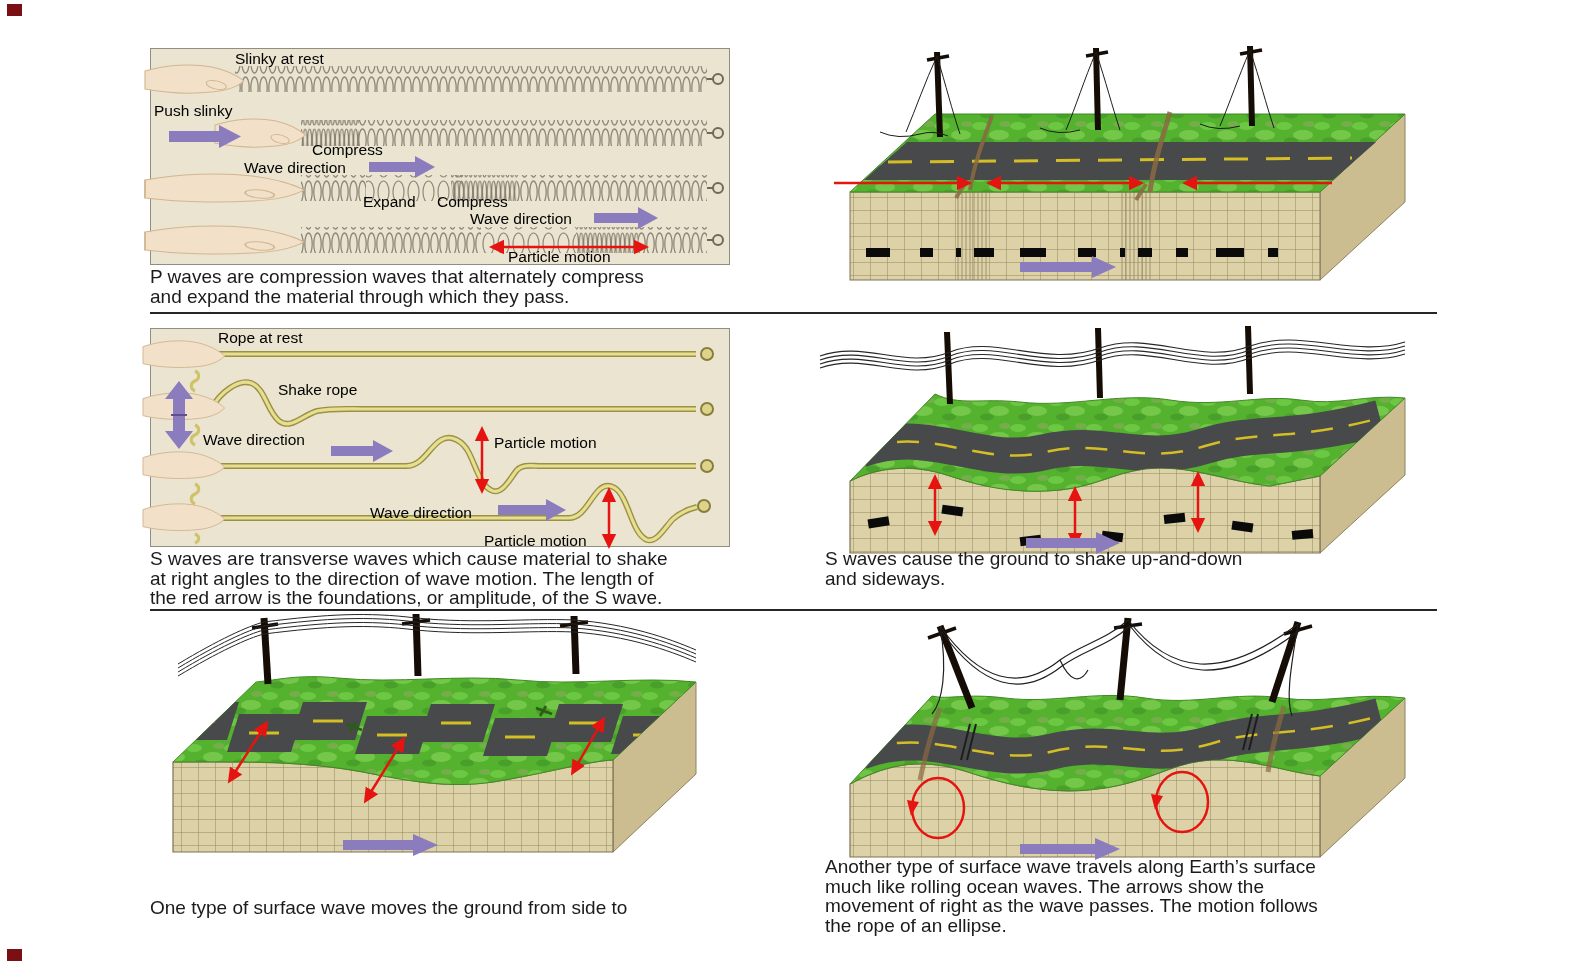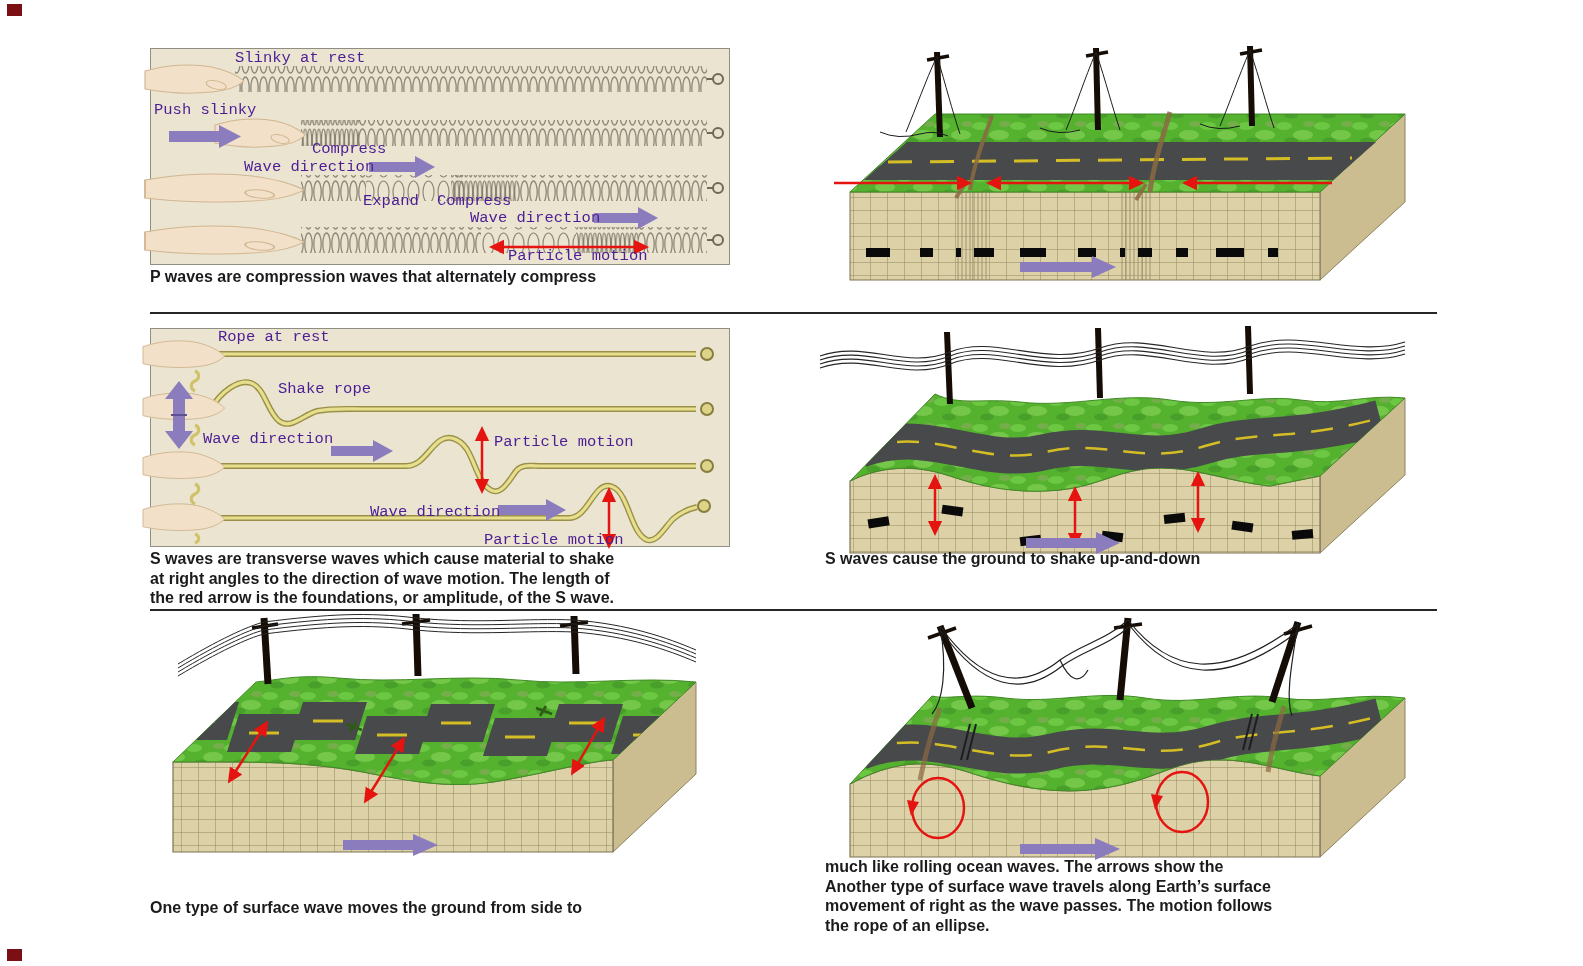--- a/index.html
+++ b/index.html
@@ -1,21 +1,21 @@
 <!DOCTYPE html>
 <html><head>
 <meta charset="utf-8">
 <style>
   html,body{margin:0;padding:0;background:#fff;}
   .stage{position:relative;width:1583px;height:966px;background:#fff;overflow:hidden;
          font-family:"Liberation Sans",sans-serif;color:#1d1d1d;}
   .panel{position:absolute;background:#eae4d0;border:1px solid #8e8e82;box-sizing:border-box;}
   .panel svg,.blocksvg{position:absolute;left:0;top:0;overflow:visible;}
-  .lbl{position:absolute;font-size:15.5px;font-weight:500;color:#4c1d95;white-space:nowrap;line-height:1;font-family:Liberation Mono, monospace;}
-  .cap{position:absolute;font-size:16px;font-weight:700;color:#1b1b1b;line-height:19.5px;}
+  .lbl{position:absolute;font-size:15.5px;font-weight:500;color:#000000;white-space:nowrap;line-height:1;}
+  .cap{position:absolute;font-size:19px;font-weight:400;color:#1b1b1b;line-height:19.5px;}
   .divider{position:absolute;left:150px;width:1287px;height:2px;background:#262626;}
   .corner-mark{position:absolute;left:7px;width:15px;height:12px;background:#7a1013;}
   .blockwrap{position:absolute;}
 </style>
 </head>
 <body>
 
 <div class="stage">
 
   
@@ -115,20 +115,21 @@
   <span class="lbl" style="left:154px;top:103px">Push slinky</span>
   <span class="lbl" style="left:312px;top:142px">Compress</span>
   <span class="lbl" style="left:244px;top:160px">Wave direction</span>
   <span class="lbl" style="left:363px;top:194px">Expand</span>
   <span class="lbl" style="left:437px;top:194px">Compress</span>
   <span class="lbl" style="left:470px;top:211px">Wave direction</span>
   <span class="lbl" style="left:508px;top:249px">Particle motion</span>
 
   <div class="cap" style="left:150px;top:267px">
     <div>P waves are compression waves that alternately compress</div>
+    <div>and expand the material through which they pass.</div>
   </div>
 
   
   <div class="blockwrap" style="left:820px;top:42px;width:600px;height:240px">
     <svg class="blocksvg" width="600" height="240" viewBox="0 0 600 240">
       <polygon points="500,150 585,72 585,160 500,238" fill="#cbbd90" stroke="#8d8260" stroke-width="1"></polygon>
       <rect x="30" y="150" width="470" height="88" fill="url(#gridTex)" stroke="#7d7355" stroke-width="1"></rect>
       <g stroke="#93875f" stroke-width=".8">
         <path d="M138,150V238 M142,150V238 M146,150V238 M150,150V238 M154,150V238 M158,150V238 M162,150V238 M166,150V238"></path>
         <path d="M302,150V238 M306,150V238 M310,150V238 M314,150V238 M318,150V238 M322,150V238 M326,150V238 M330,150V238"></path>
@@ -305,20 +306,21 @@
         <path d="M0,46 C45,30 85,60 130,42 C175,24 225,58 280,38 C330,20 380,56 430,36 C480,18 535,48 585,32"></path>
         <path d="M0,50 C45,34 85,64 130,46 C175,28 225,62 280,42 C330,24 380,60 430,40 C480,22 535,52 585,36"></path>
       </g>
       <g fill="#8b7dbd">
         <path d="M206,220 h70 v-6 l24,11 -24,11 v-6 h-70 z"></path>
       </g>
     </svg>
   </div>
   <div class="cap" style="left:825px;top:549px">
     <div>S waves cause the ground to shake up-and-down</div>
+    <div>and sideways.</div>
   </div>
 
   <div class="divider" style="top:609px"></div>
 
   
   <div class="blockwrap" style="left:148px;top:612px;width:560px;height:248px">
     <svg class="blocksvg" width="560" height="248" viewBox="0 0 560 248">
       <defs>
         <clipPath id="topFaceC">
             <path d="M25,150 C90,150 150,148 215,160 C255,168 300,177 345,170 C400,161 440,149 465,148 L548,70 C490,64 430,74 370,68 C310,62 250,72 190,66 C150,62 130,68 108,70 Z"></path>
@@ -426,19 +428,19 @@
         <path d="M120,14 C128,60 122,90 112,102"></path>
         <path d="M478,12 C470,60 466,88 472,104"></path>
         <path d="M240,48 C250,70 260,72 268,58"></path>
       </g>
       <g fill="#8b7dbd">
         <path d="M200,232 h75 v-6 l25,11 -25,11 v-6 h-75 z"></path>
       </g>
     </svg>
   </div>
   <div class="cap" style="left:825px;top:857px">
+    <div>Another type of surface wave travels along Earth’s surface</div>
     <div>much like rolling ocean waves. The arrows show the</div>
-    <div>Another type of surface wave travels along Earth’s surface</div>
     <div>movement of right as the wave passes. The motion follows</div>
     <div>the rope of an ellipse.</div>
   </div>
 
 </div>
 
 </body></html>

